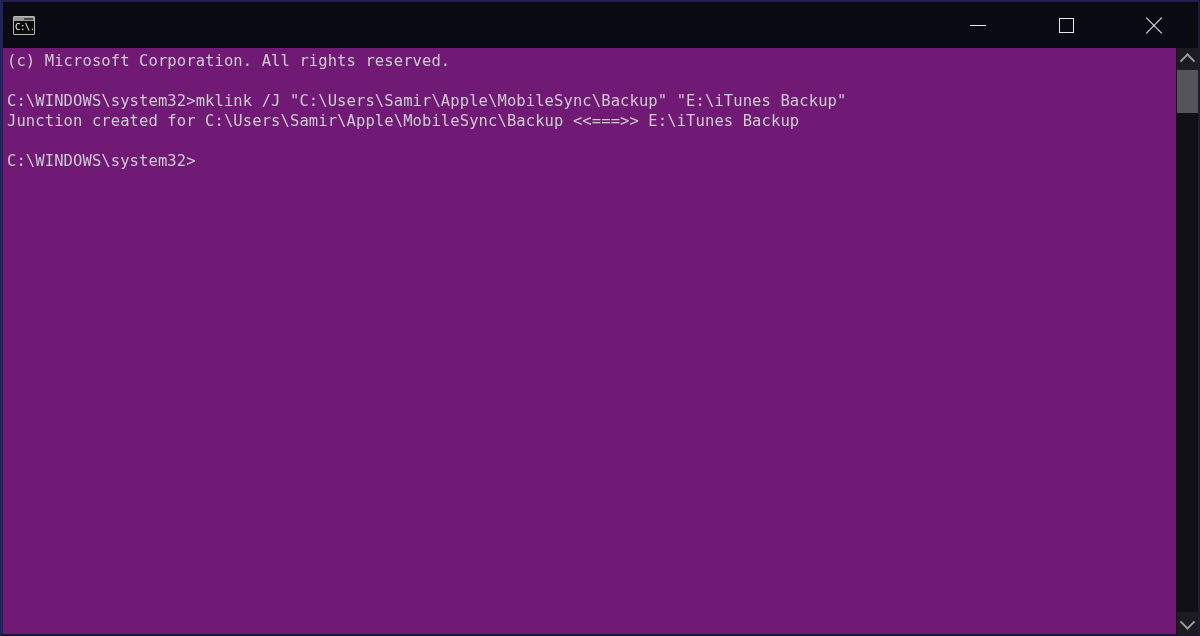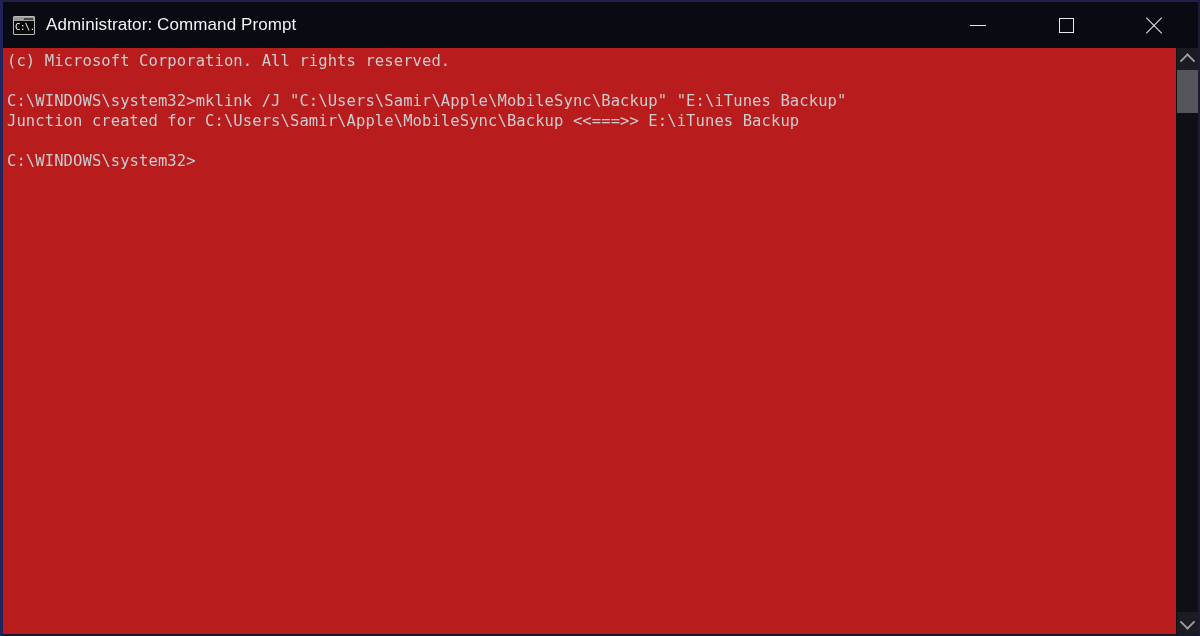--- a/index.html
+++ b/index.html
@@ -144,21 +144,21 @@
     height: 0;
     border-top: 1.6px solid #e8e8e8;
   }
   .glyph-close::before { transform: rotate(45deg); }
   .glyph-close::after  { transform: rotate(-45deg); }
 
   
   #console-area {
     position: relative;
     height: 586px;
-    background: #b91c1c;
+    background: #701a75;
     display: flex;
     align-items: stretch;
   }
   #console-text {
     flex: 1 1 auto;
     min-width: 0;
     padding: 3px 0 0 4px;
     font-family: "DejaVu Sans Mono", monospace;
     font-size: 15.5px;
     line-height: 20.1px;
@@ -215,21 +215,20 @@
 
 <div id="window">
 
   <div id="titlebar">
 
     <div id="titlebar-left">
       <div class="cmd-icon">
         <div class="bar"></div>
         <div class="glyph">C:\.</div>
       </div>
-      <div id="title-text">Administrator: Command Prompt</div>
     </div>
 
     <div id="window-controls">
       <button class="winbtn" id="btn-minimize">
         <span class="glyph-min"></span>
       </button>
       <button class="winbtn" id="btn-maximize">
         <span class="glyph-max"></span>
       </button>
       <button class="winbtn" id="btn-close">

